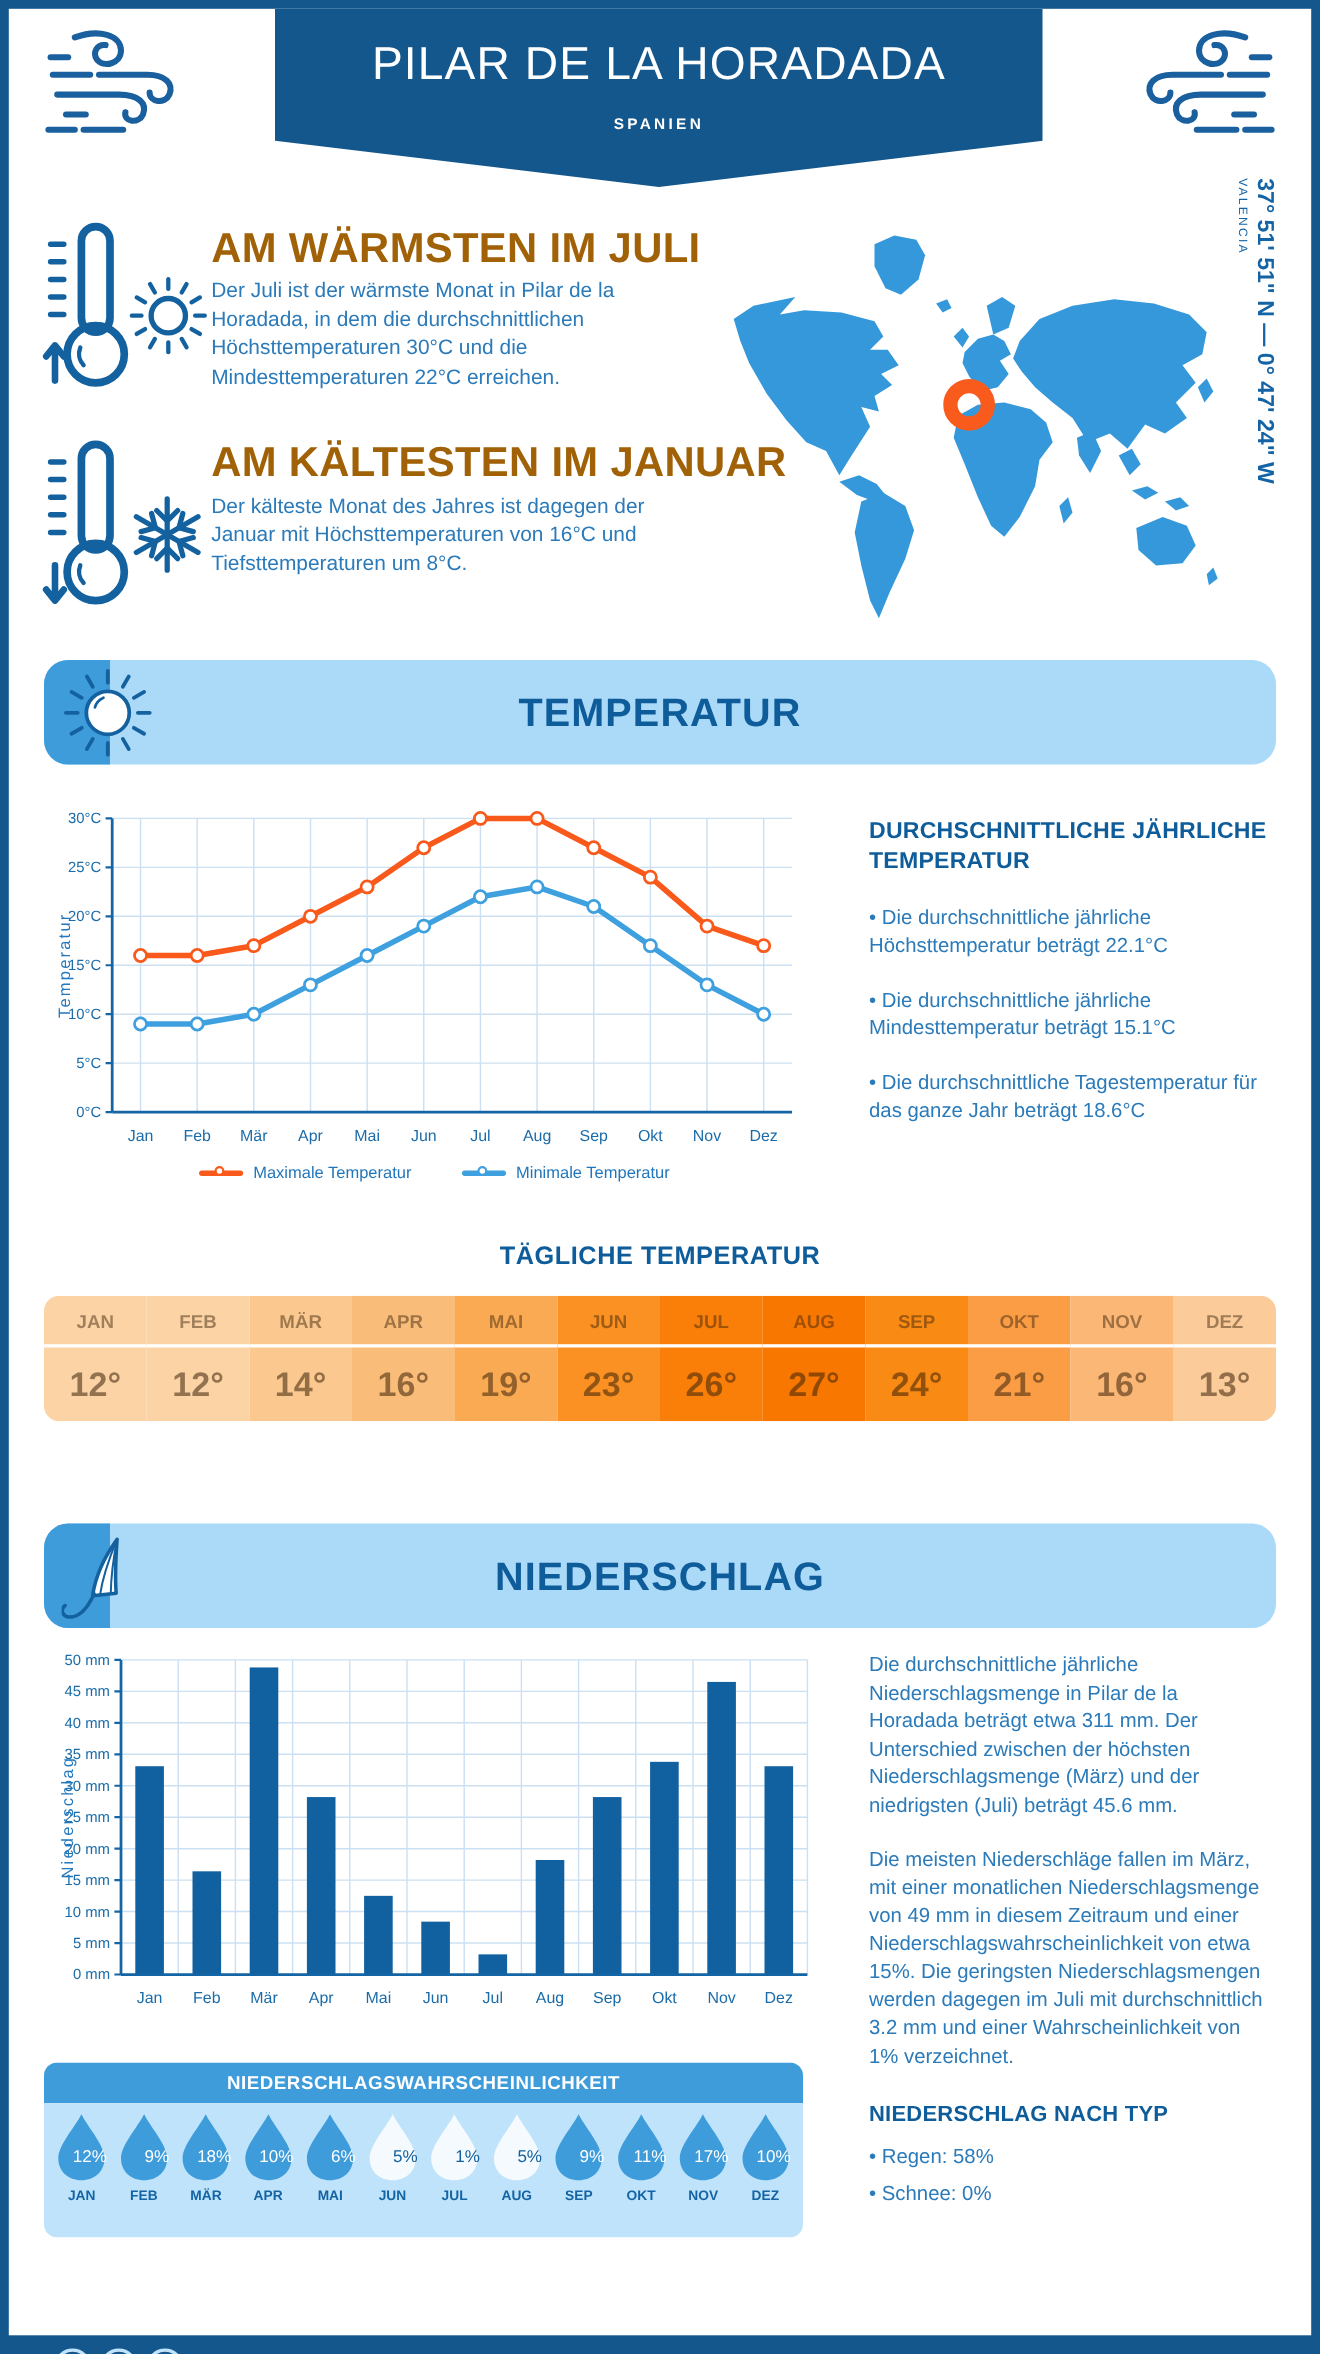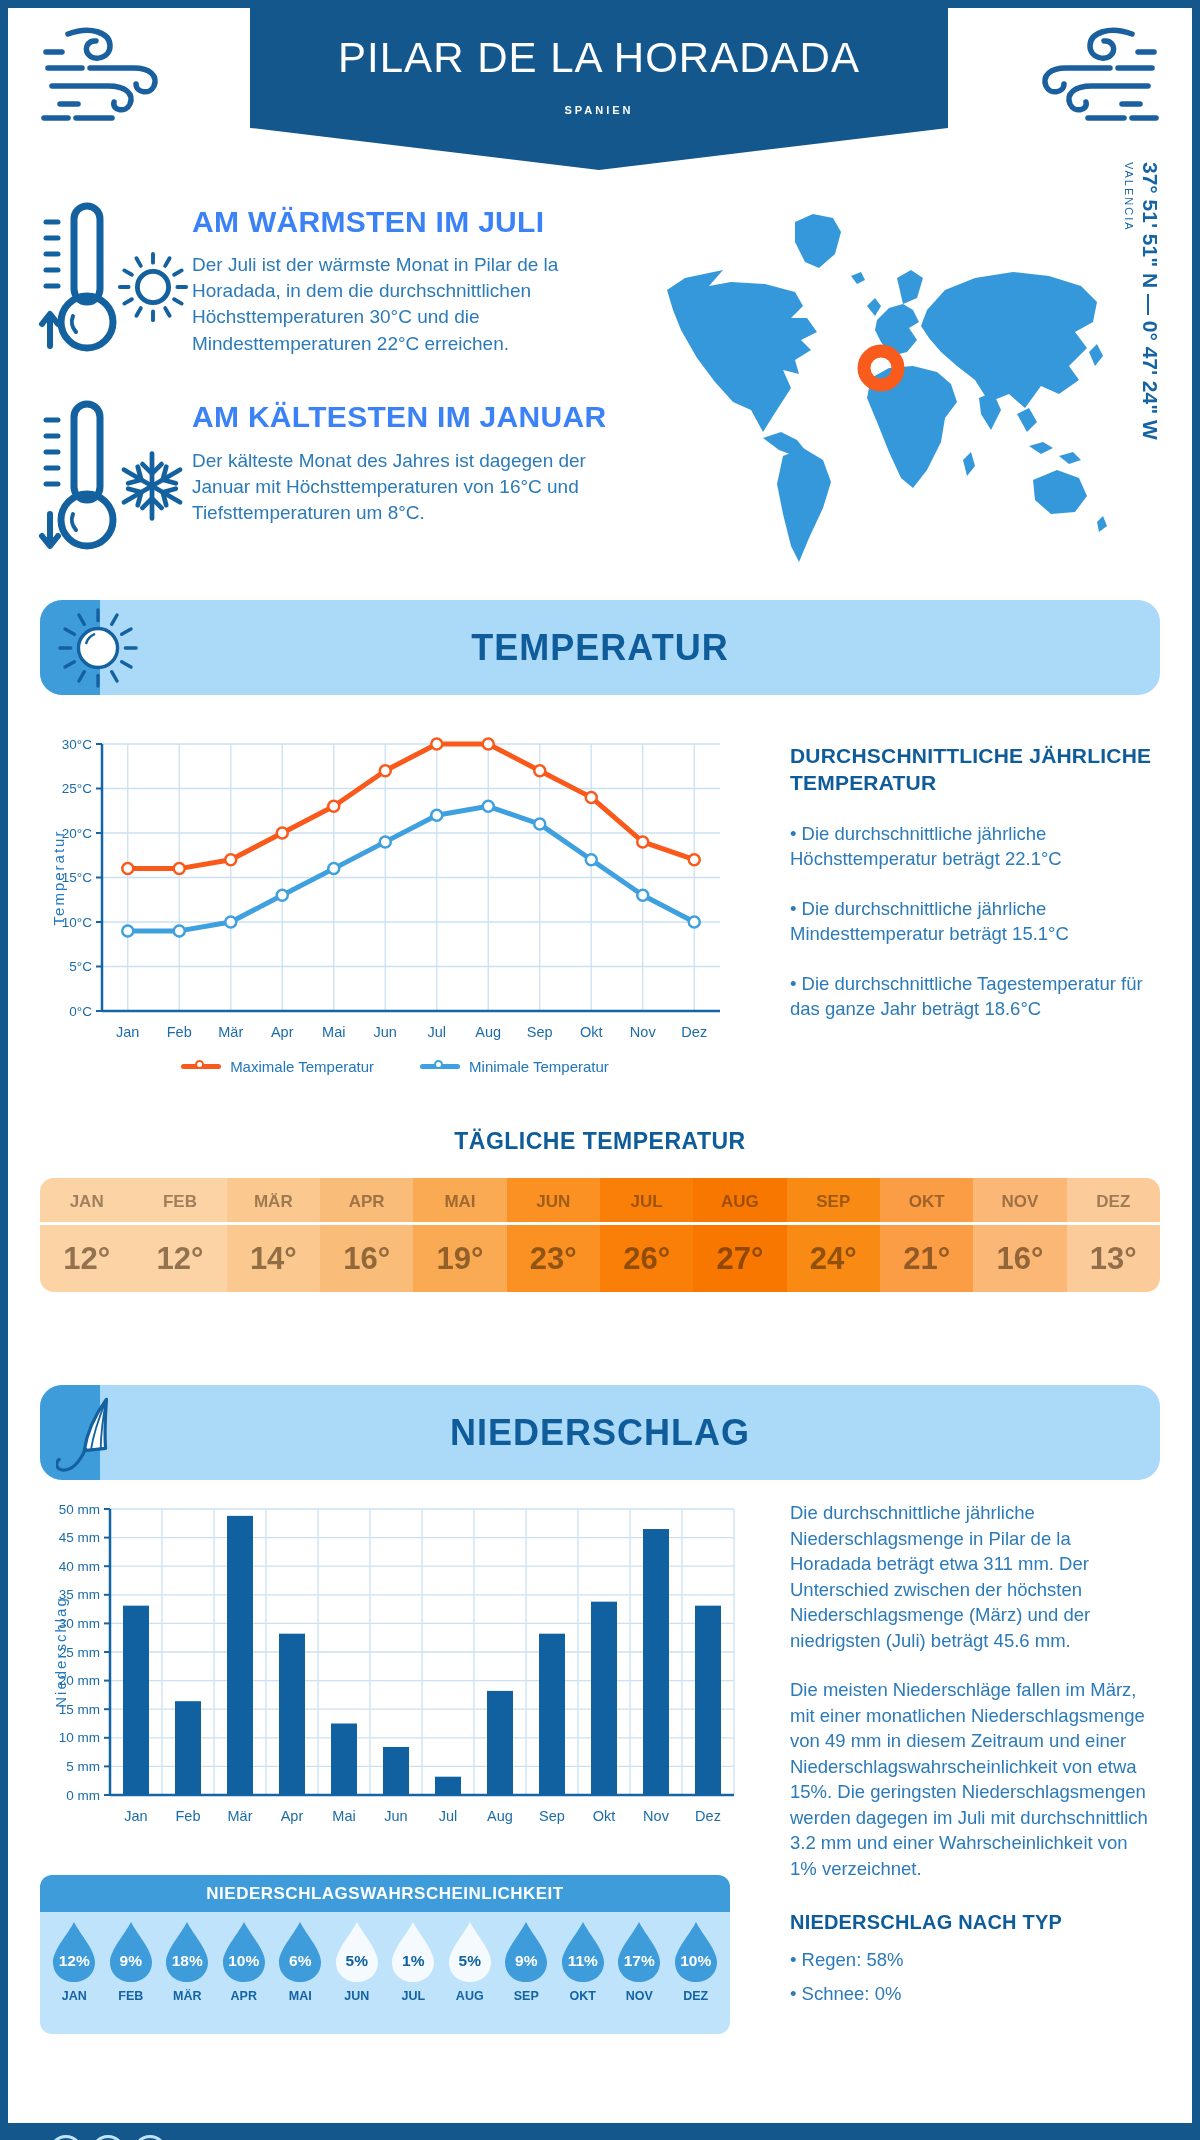--- a/index.html
+++ b/index.html
@@ -4,27 +4,27 @@
 <style>
   * { margin:0; padding:0; box-sizing:border-box; }
   body { font-family:"Liberation Sans", sans-serif; background:#ffffff; }
   .page { position:relative; width:1200px; height:2140px; background:#fff; overflow:hidden; }
   .border-frame { position:absolute; inset:0; border:8px solid #14578C; pointer-events:none; z-index:60; }
 
   
   .header-banner { position:absolute; left:250px; top:8px; width:698px; height:162px; background:#14578C;
     clip-path:polygon(0 0,100% 0,100% 74%,50% 100%,0 74%); z-index:5; text-align:center; }
   .header-title { margin-top:26px; color:#fff; font-size:42px; font-weight:400; letter-spacing:1px; }
-  .header-subtitle { margin-top:22px; color:#fff; font-size:11px; font-weight:700; letter-spacing:3px; }
+  .header-subtitle { margin-top:22px; color:#fff; font-size:14px; font-weight:700; letter-spacing:3px; }
   .wind { position:absolute; top:22px; width:150px; height:112px; }
   .wind.left { left:38px; }
   .wind.right { right:38px; transform:scaleX(-1); }
 
   
-  .sec-title { position:absolute; font-size:30px; font-weight:700; color:#3b82f6; letter-spacing:0.3px; }
+  .sec-title { position:absolute; font-size:38px; font-weight:700; color:#a16207; letter-spacing:0.3px; }
   .sec-text { position:absolute; width:432px; font-size:19px; line-height:1.38; color:#2B7AB9; }
 
   
   .map-svg { position:absolute; left:645px; top:170px; }
   .coords-wrap { position:absolute; left:960px; top:310px; width:350px; height:54px; transform:rotate(90deg); }
   .coords-main { font-size:21px; font-weight:700; color:#1464A5; white-space:nowrap; }
   .coords-region { font-size:11px; font-weight:400; letter-spacing:2px; color:#1464A5; margin-top:3px; }
 
   
   .banner { position:absolute; left:40px; width:1120px; height:95px; background:#ABD9F8; border-radius:22px; }
@@ -66,21 +66,21 @@
   .temp-col .v { flex:1; display:flex; align-items:center; justify-content:center;
     font-size:31px; font-weight:700; color:rgba(60,35,10,0.55); }
 
   
   .prob-panel { position:absolute; left:40px; top:1875px; width:690px; border-radius:12px; overflow:hidden; }
   .prob-header { height:37px; line-height:37px; background:#3E9CDB; color:#fff; text-align:center;
     font-size:17px; font-weight:700; letter-spacing:0.5px; }
   .prob-body { background:#BEE3FA; height:122px; display:flex; padding:0 6px; }
   .prob-slot { flex:1; display:flex; flex-direction:column; align-items:center; }
   .drop-wrap { position:relative; width:46px; height:64px; margin-top:8px; }
-  .drop-wrap .pct { position:absolute; left:0; right:0; top:32px; text-align:center; font-size:15.5px; font-weight:700; }
+  .drop-wrap .pct { position:absolute; left:0; right:0; top:32px; text-align:right; font-size:15.5px; font-weight:400; }
   .drop-month { margin-top:5px; font-size:12.5px; font-weight:700; color:#1464A5; }
 
   
   .footer { position:absolute; left:0; top:2082px; width:1200px; height:58px; background:#14578C; z-index:70;
     display:flex; align-items:center;margin-top:41px; }
   .cc-text { color:#BFE3FB; font-size:15px; font-weight:700; letter-spacing:0.5px; margin-left:10px; }
   .site { position:absolute; right:40px; color:#fff; font-size:25px; font-weight:700; letter-spacing:0.5px; }
 </style>
 </head>
 <body>

